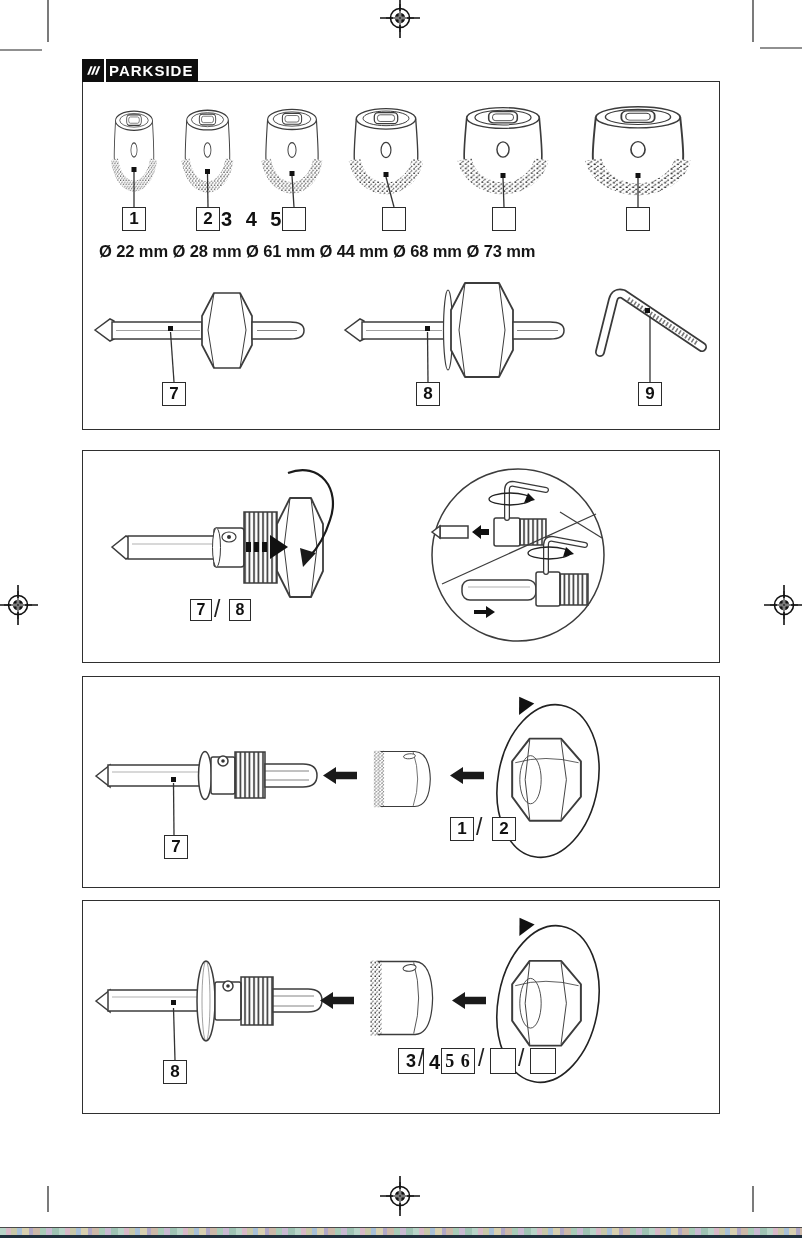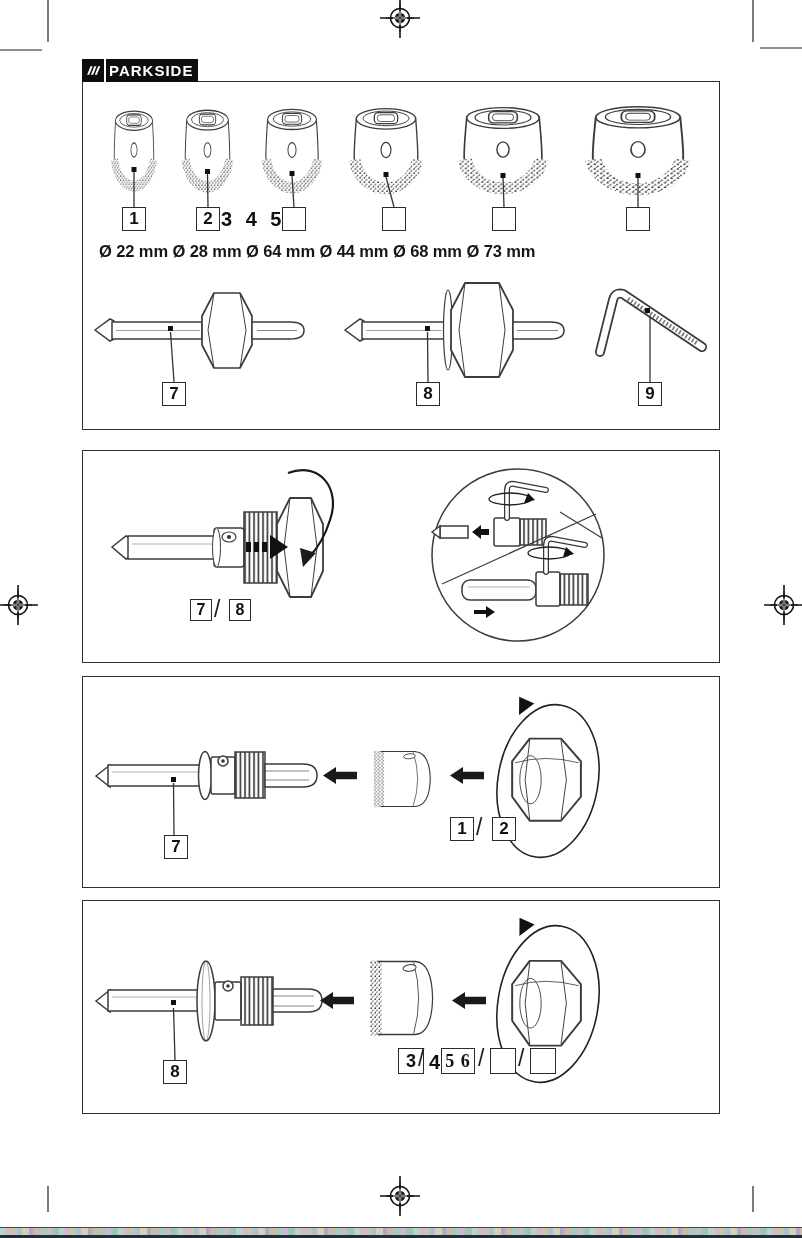--- a/index.html
+++ b/index.html
@@ -278,21 +278,21 @@
     </g>
   </svg>
 
   <div class="numbox" style="left:122px;top:207px;">1</div>
   <div class="numbox" style="left:196px;top:207px;">2</div>
   <div class="offset-digits" style="left:221px;top:208px;">3 4 5 6</div>
   <div class="numbox" style="left:282px;top:207px;"></div>
   <div class="numbox" style="left:382px;top:207px;"></div>
   <div class="numbox" style="left:492px;top:207px;"></div>
   <div class="numbox" style="left:626px;top:207px;"></div>
-  <div class="dia" style="left:99px;top:242px;">Ø 22 mm Ø 28 mm Ø 64 mm Ø 44 mm Ø 68 mm Ø 73 mm</div>
+  <div class="dia" style="left:99px;top:242px;">Ø 22 mm Ø 28 mm Ø 61 mm Ø 44 mm Ø 68 mm Ø 73 mm</div>
   <div class="numbox" style="left:162px;top:382px;">7</div>
   <div class="numbox" style="left:416px;top:382px;">8</div>
   <div class="numbox" style="left:638px;top:382px;">9</div>
 
   <div class="numbox small" style="left:190px;top:599px;">7</div>
   <div class="slash" style="left:214px;top:596px;">/</div>
   <div class="numbox small" style="left:229px;top:599px;">8</div>
 
   <div class="numbox" style="left:164px;top:835px;">7</div>
   <div class="numbox" style="left:450px;top:817px;">1</div>

